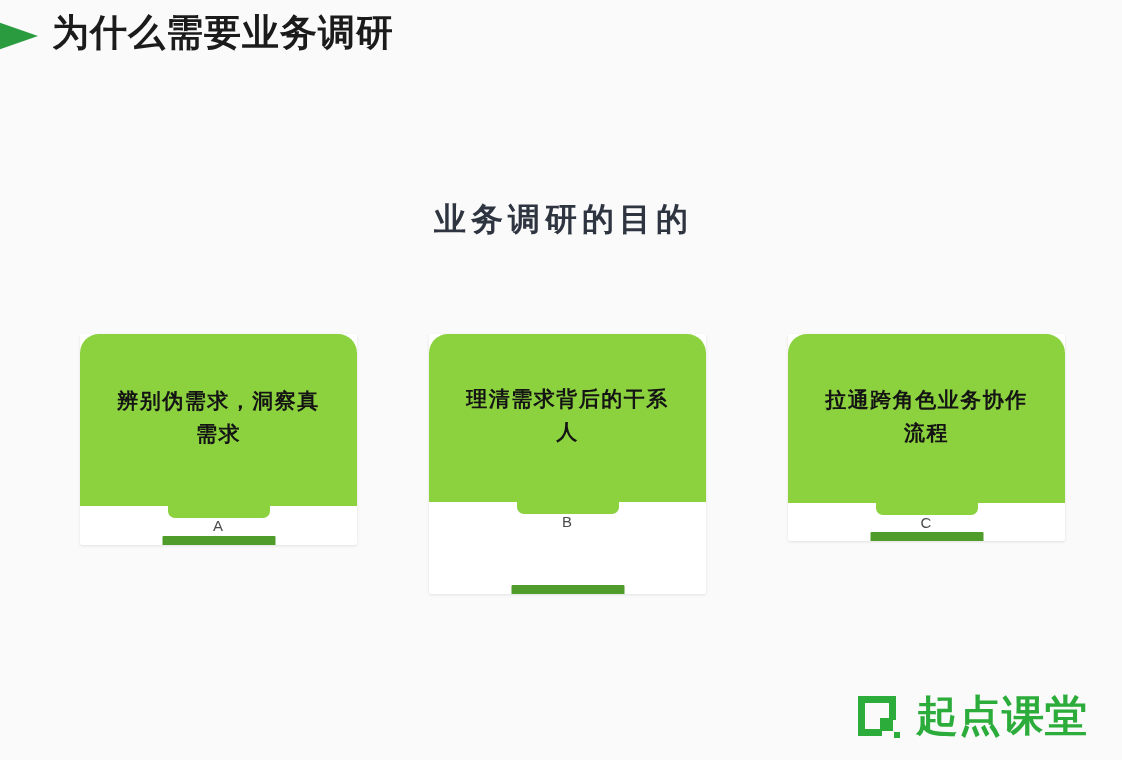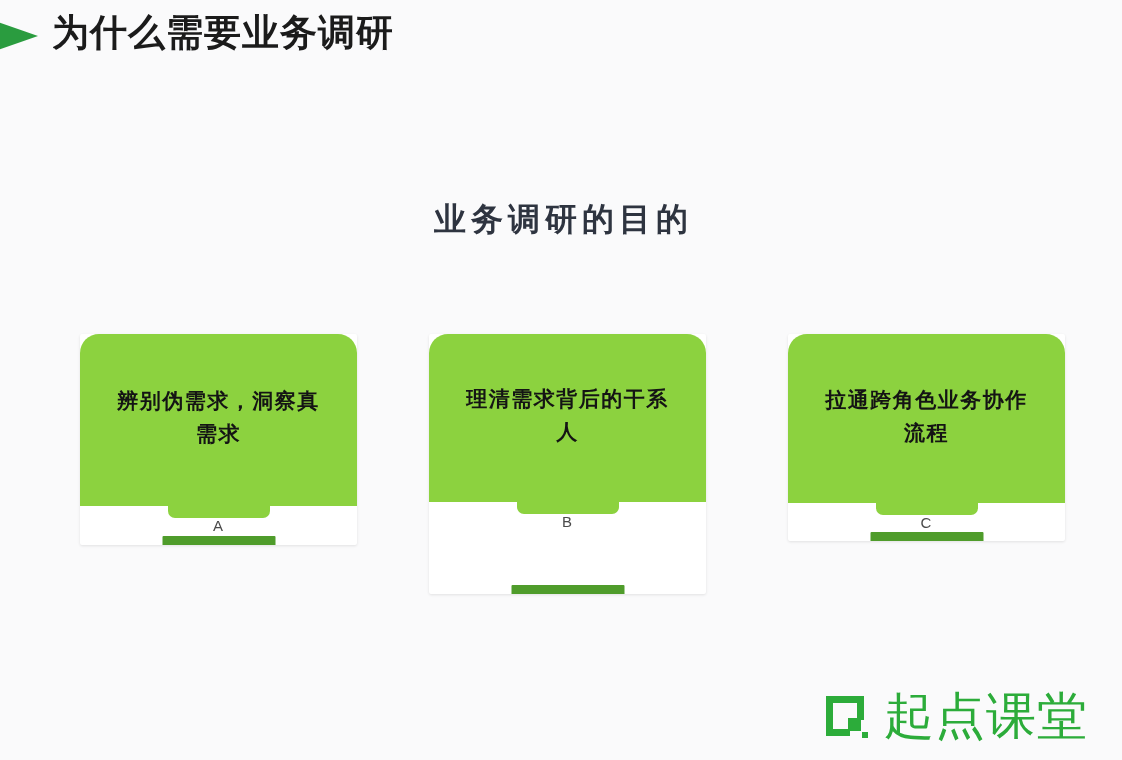--- a/index.html
+++ b/index.html
@@ -157,22 +157,22 @@
     display: flex;
     align-items: center;
   }
   .logo-mark {
     width: 52px;
     height: 52px;
     display: block;
     flex: 0 0 auto;
   }
   .logo-text {
-    font-size: 50px;
-    font-weight: normal;
+    font-size: 42px;
+    font-weight: bold;
     color: #2cac3a;
     letter-spacing: 1px;
     margin-left: 12px;
     line-height: 1;
     white-space: nowrap;
   }
 </style>
 </head>
 <body>
 

